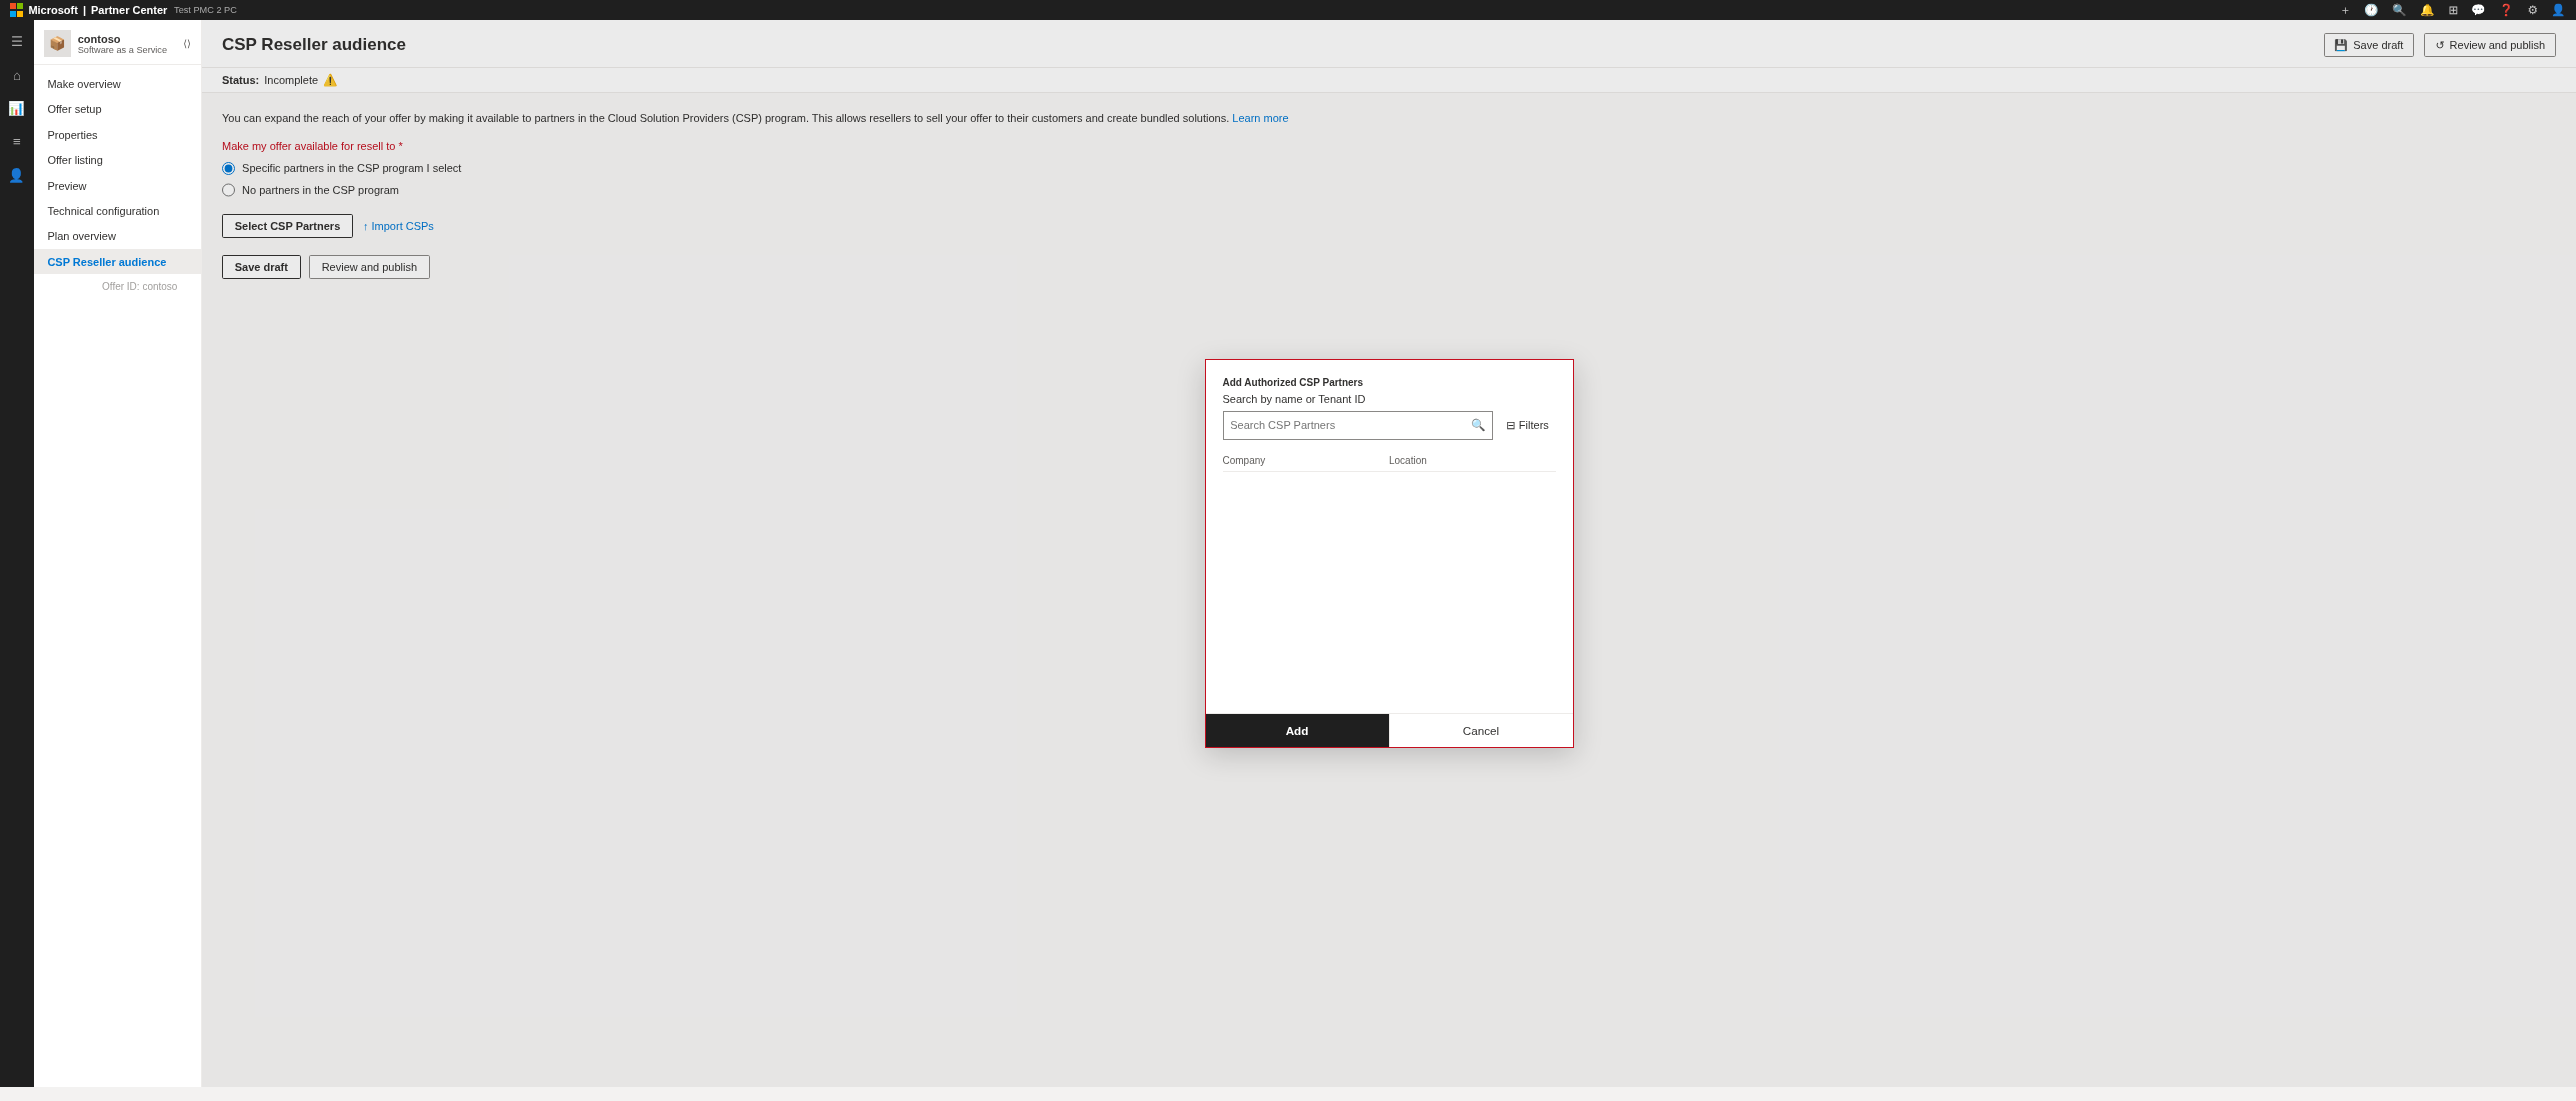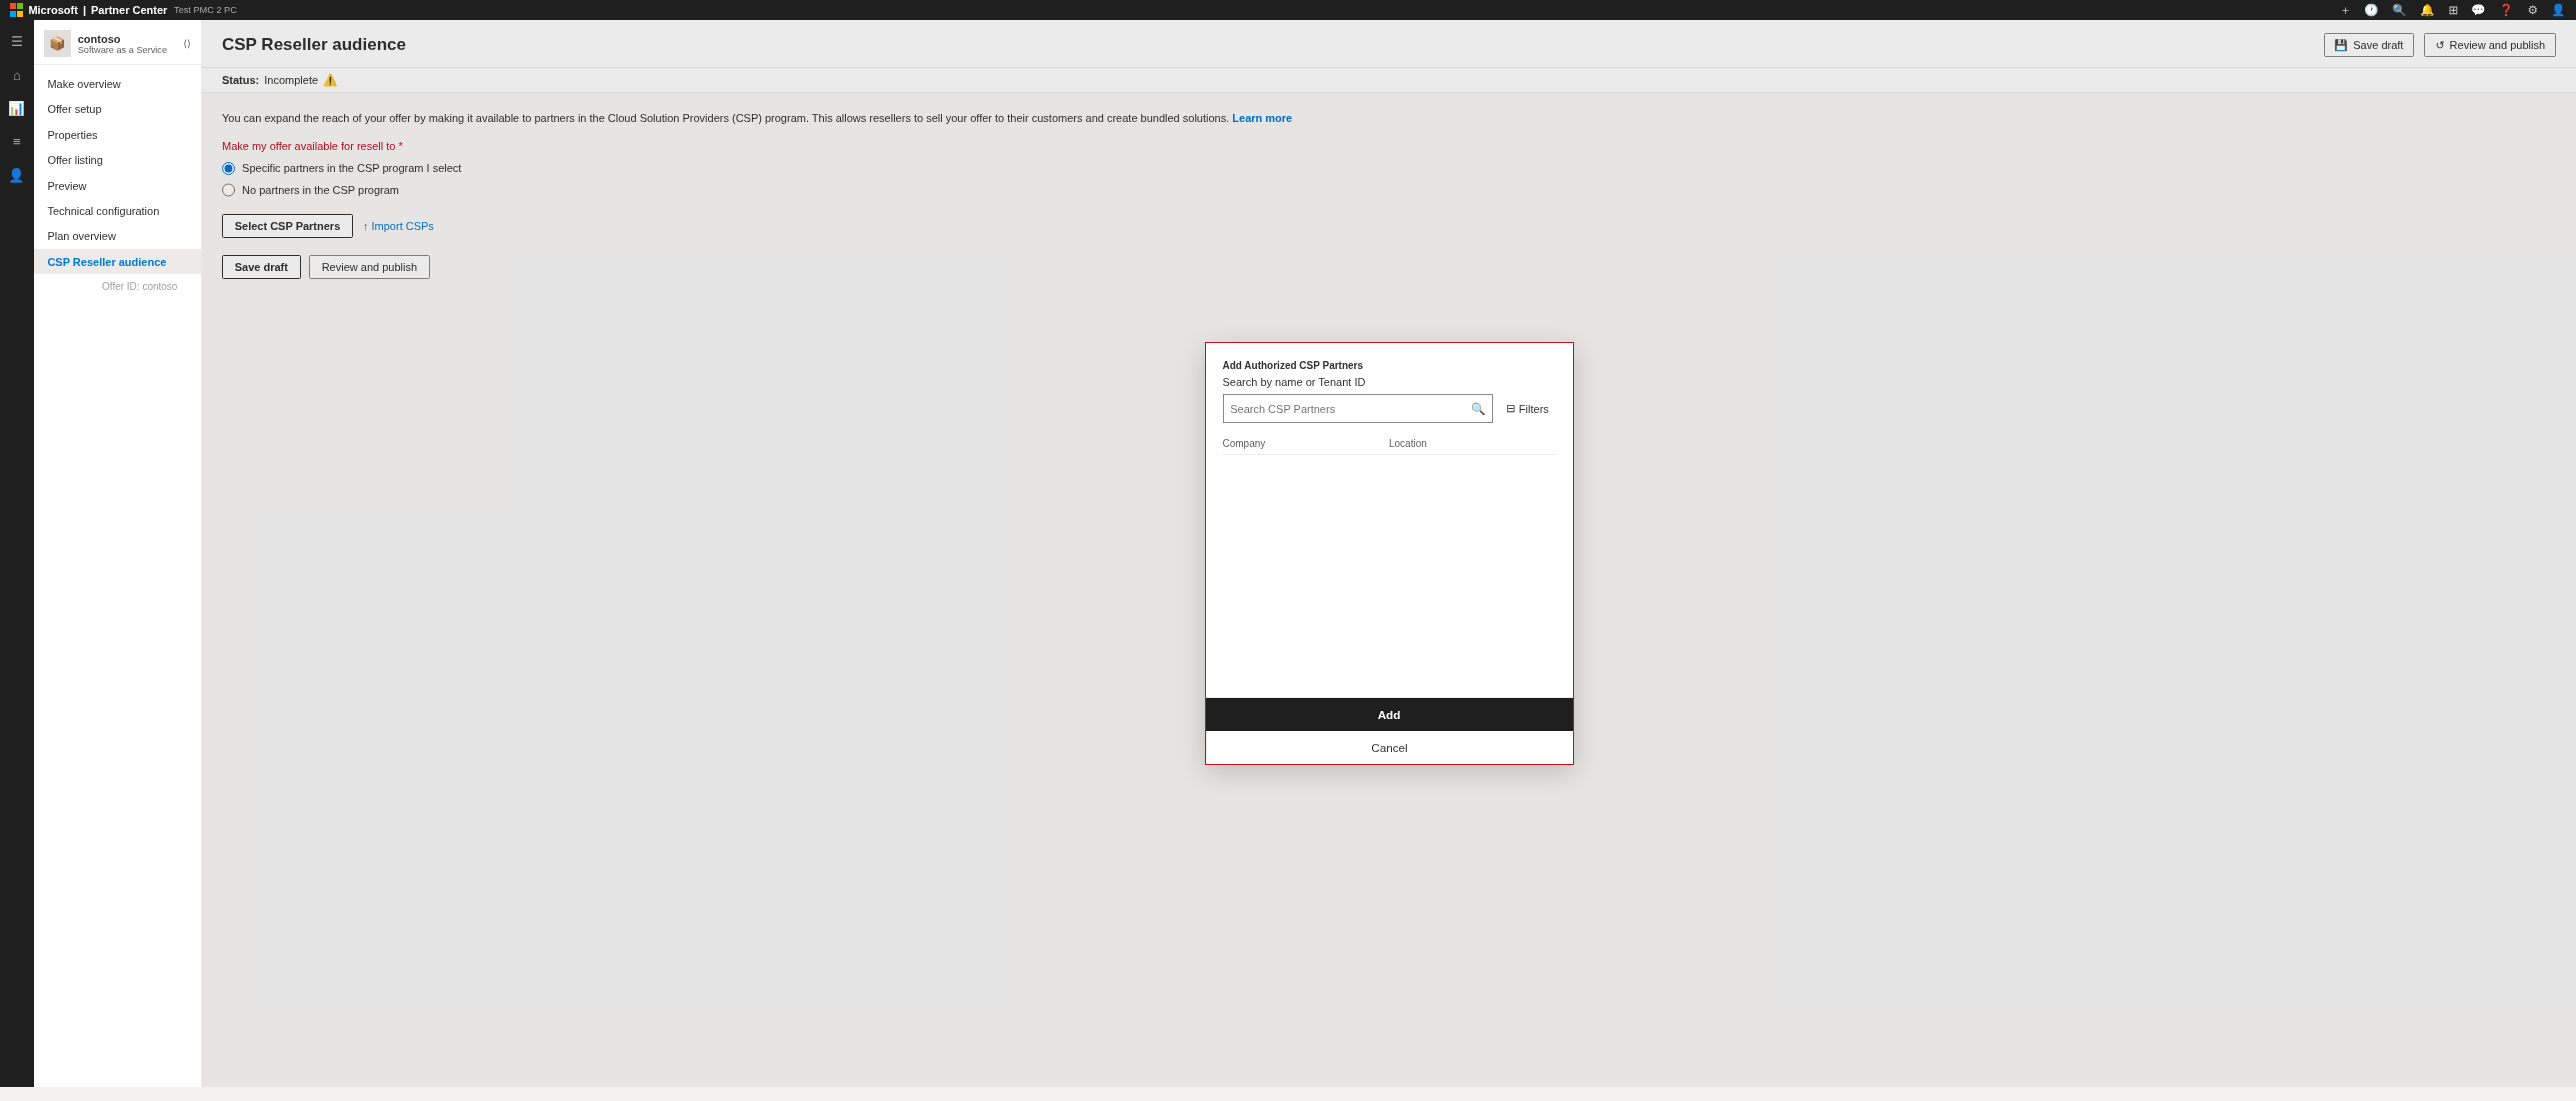--- a/index.html
+++ b/index.html
@@ -83,21 +83,21 @@
       background: #fff; padding: 5px 20px;
       border-bottom: 0.8px solid #edebe9; font-size: 11px;
       display: flex; align-items: center; gap: 5px;
     }
     .status-label { font-weight: 600; }
     .status-value { color: #323130; }
     .status-icon { font-size: 11.7px; }
 
     .content-area { padding: 17px 20px; }
     .description-text { font-size: 11px; color: #323130; line-height: 1.5; margin-bottom: 13.4px; }
-    .learn-more { color: #0078d4; text-decoration: none; font-weight: bold; }
+    .learn-more { color: #0078d4; text-decoration: none; }
     .section-label { font-size: 11px; color: #323130; margin-bottom: 10px; }
     .section-label span { color: #c50f1f; }
 
     .radio-group { display: flex; flex-direction: column; gap: 8.4px; margin-bottom: 17px; }
     .radio-item { display: flex; align-items: center; gap: 6.7px; font-size: 11px; cursor: pointer; }
     .radio-input { width: 13.4px; height: 13.4px; accent-color: #0078d4; }
 
     .action-buttons { display: flex; gap: 8.4px; margin-top: 13.4px; }
     .btn-primary-outline {
       background: #fff; border: 0.8px solid #323130; padding: 5px 11.7px;
@@ -146,21 +146,21 @@
       cursor: pointer; padding: 3.4px 6.7px;
     }
     .table-header {
       display: flex; border-bottom: 0.8px solid #edebe9;
       padding: 5px 0; font-size: 10px; color: #605e5c;
     }
     .col-company { flex: 1; }
     .col-location { flex: 1; }
     .table-body { min-height: 235px; }
     .modal-footer {
-      display: flex; border-top: 0.8px solid #edebe9; margin-top: 6.7px; flex-direction: column;
+      display: flex; border-top: 0.8px solid #edebe9; margin-top: 6.7px;
     }
     .btn-add {
       flex: 1; background: #1f1f1f; color: #fff; border: none;
       padding: 10px; font-size: 11.7px; font-weight: 600; cursor: pointer;
     }
     .btn-cancel {
       flex: 1; background: #fff; color: #323130;
       border: none; border-left: 0.8px solid #edebe9;
       padding: 10px; font-size: 11.7px; cursor: pointer;
     }

